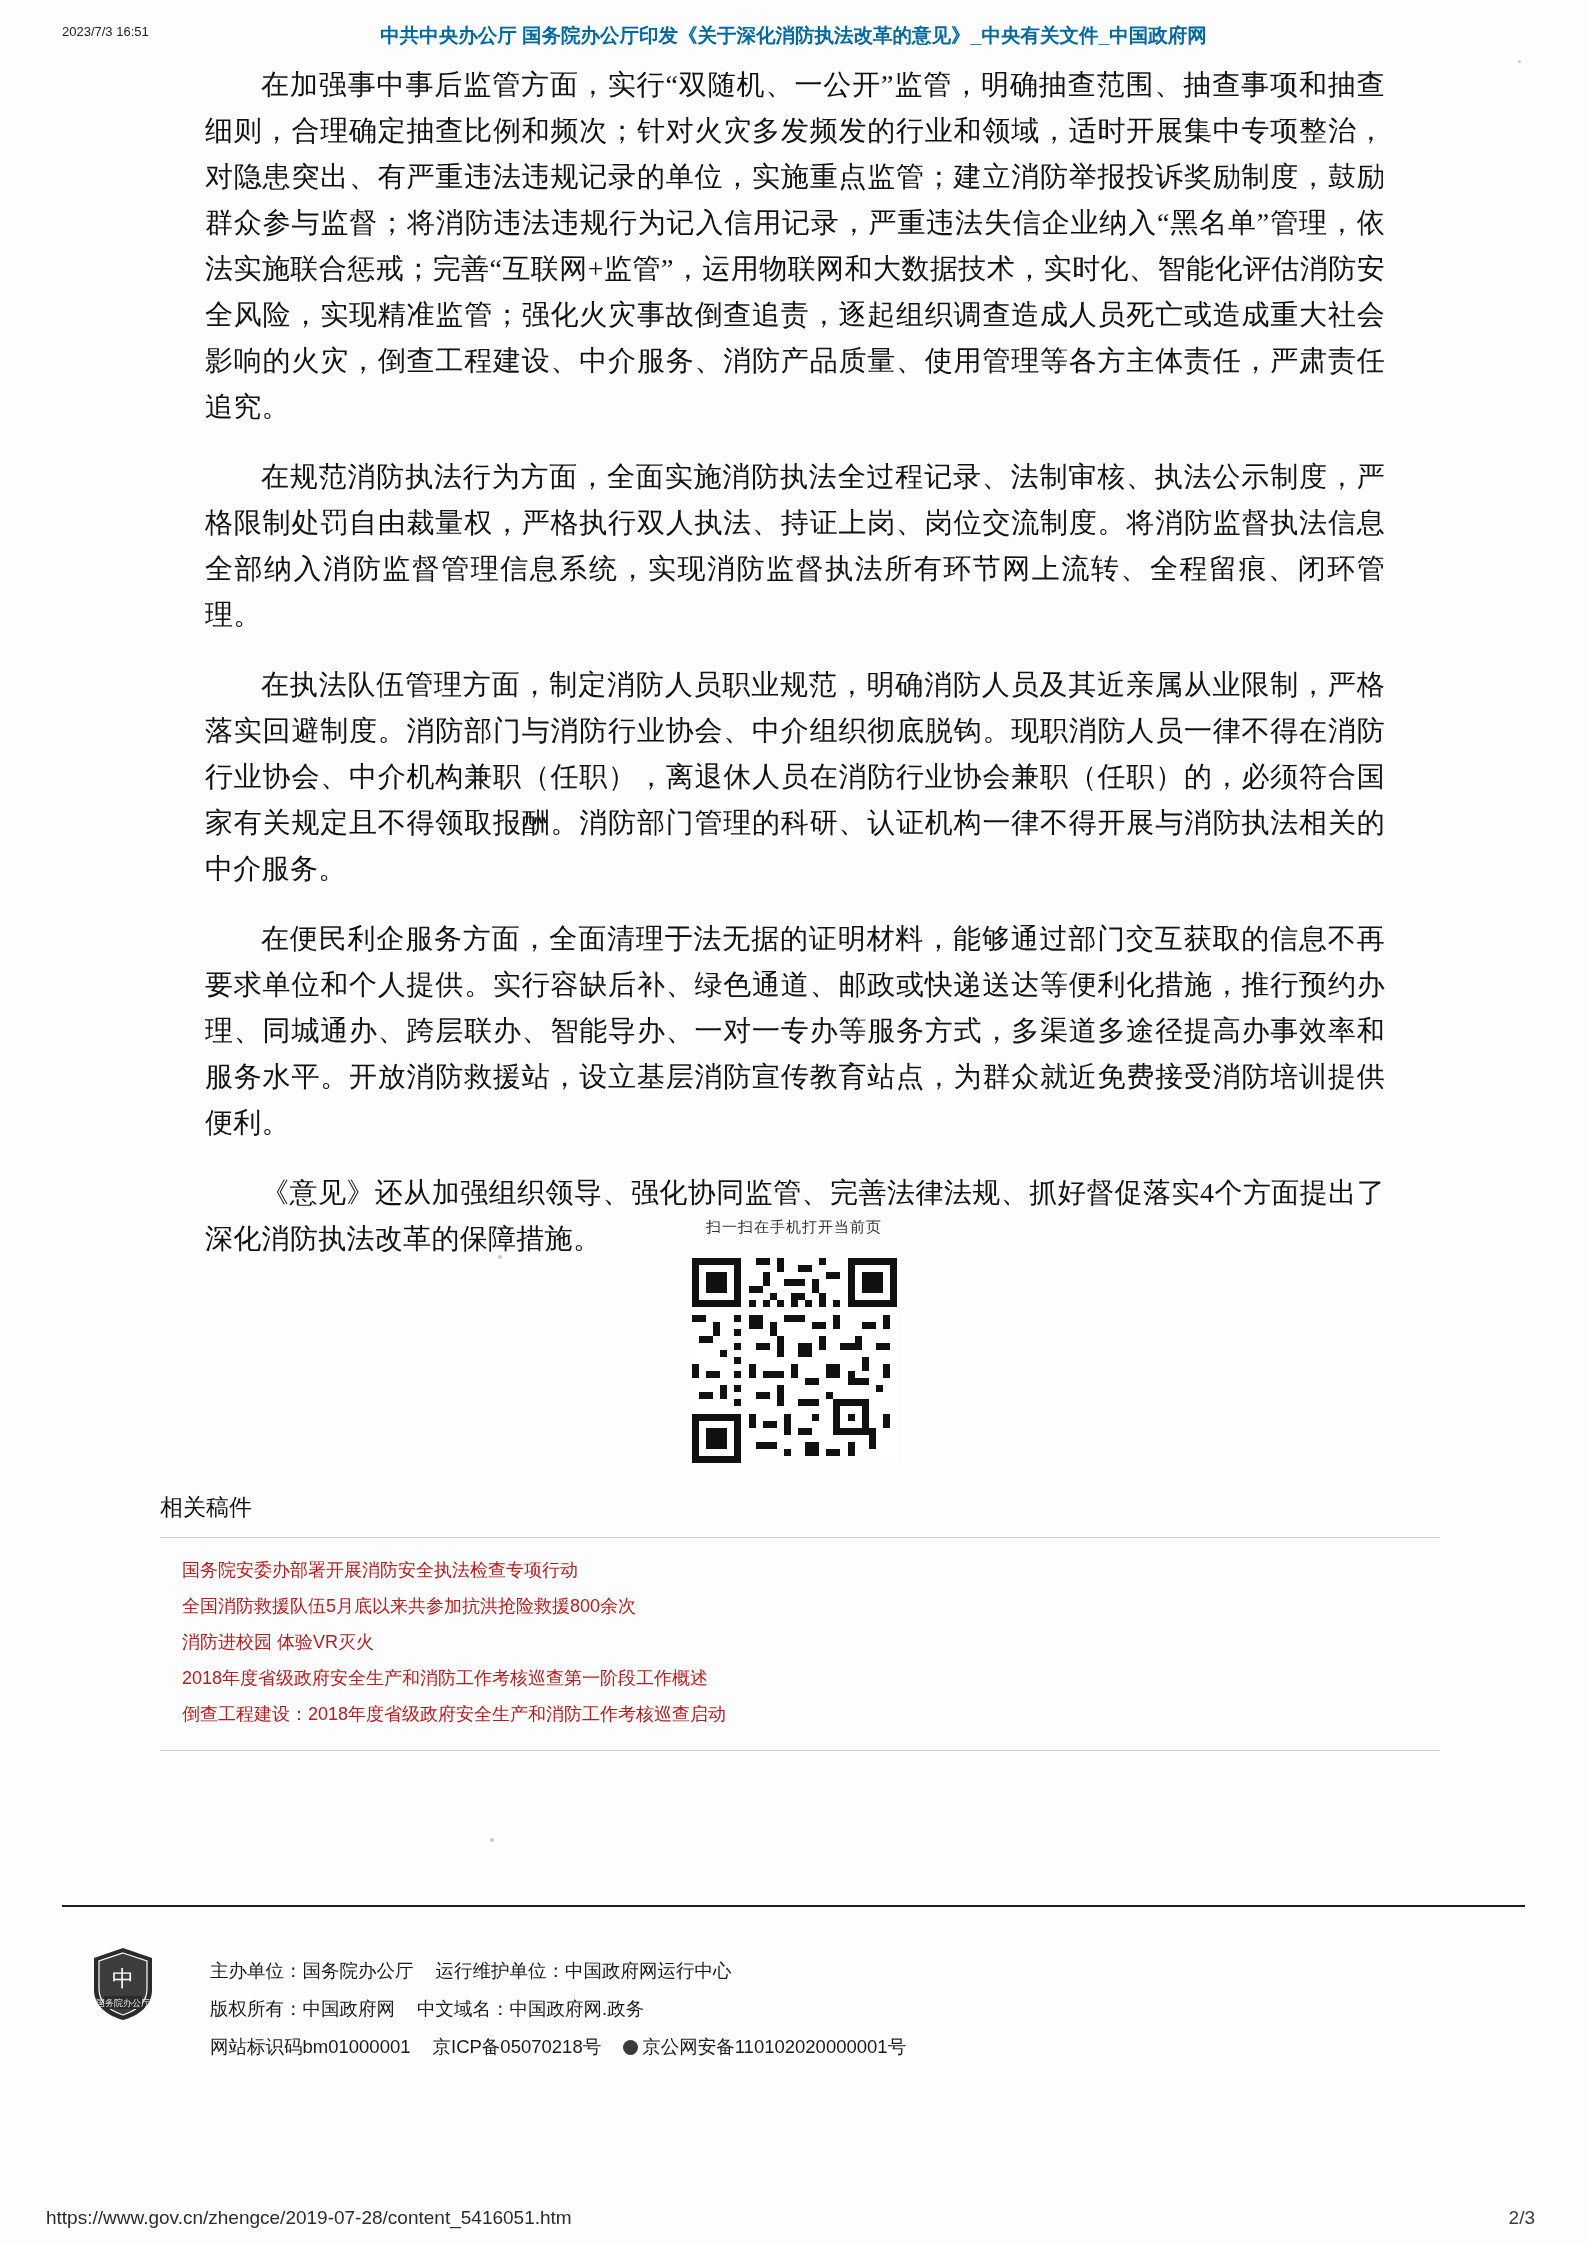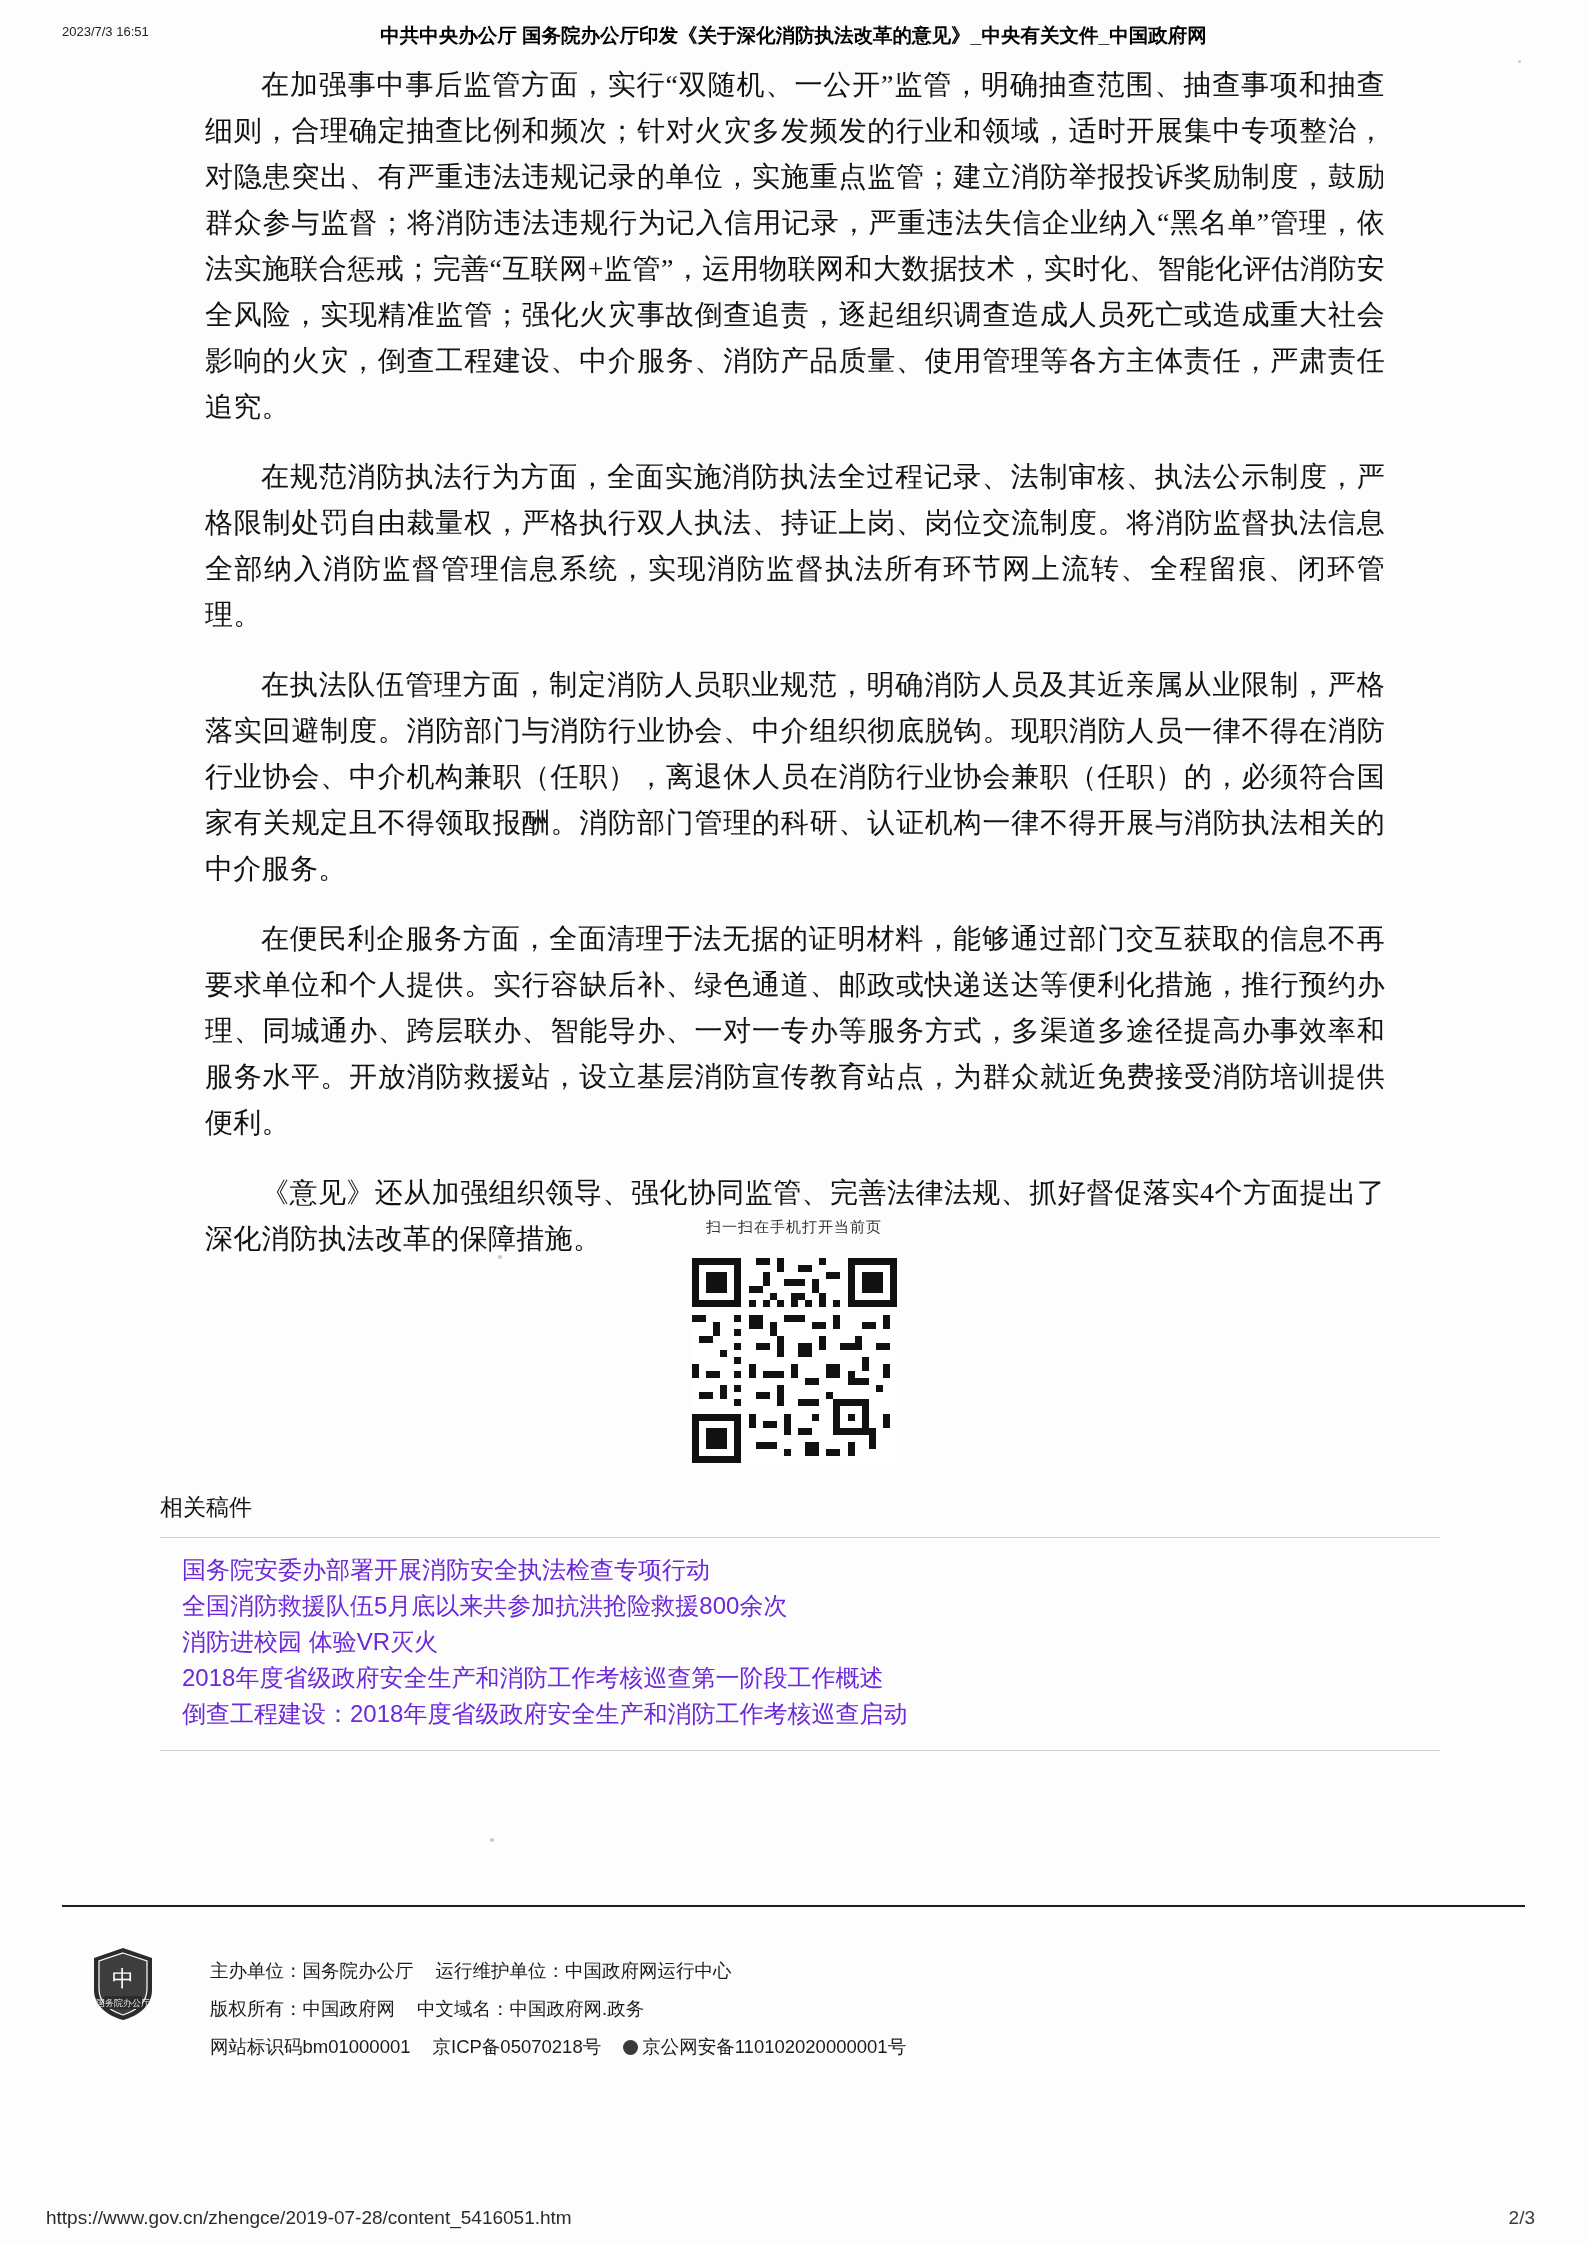--- a/index.html
+++ b/index.html
@@ -40,21 +40,21 @@
     white-space: nowrap;
   }
   .print-title {
     position: absolute;
     left: 0;
     right: 0;
     top: 0;
     text-align: center;
     font-size: 19.5px;
     font-weight: bold;
-    color: #000000;
+    color: #0369a1;
     letter-spacing: 0px;
   }
 
   
   .article {
     position: absolute;
     left: 205px;
     top: 62px;
     width: 1180px;
   }
@@ -107,22 +107,22 @@
     border-bottom: 1px solid #cfcfcf;
     margin-left: 0px;
   }
   .related-list {
     list-style: none;
     margin: 0;
     padding: 14px 0 0 0;
   }
   .related-list li {
     font-family: "Liberation Sans", sans-serif;
-    font-size: 24px;
-    color: #6d28d9;
+    font-size: 18px;
+    color: #b91c1c;
     line-height: 36px;
     padding-left: 22px;
     white-space: nowrap;
   }
   .related-rule {
     position: absolute;
     left: 0;
     top: 258px;
     width: 1280px;
     height: 1px;

